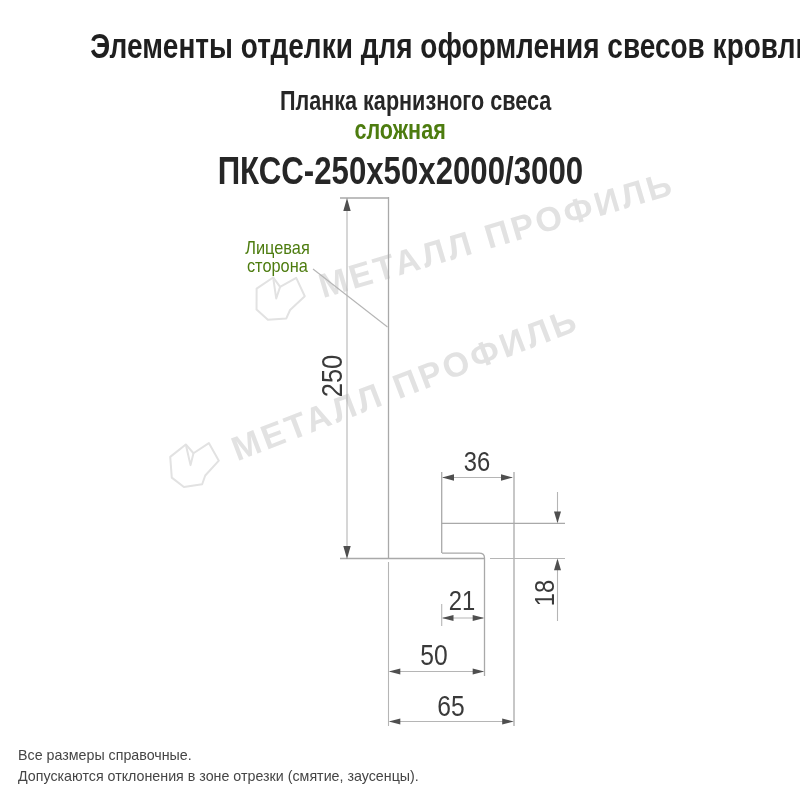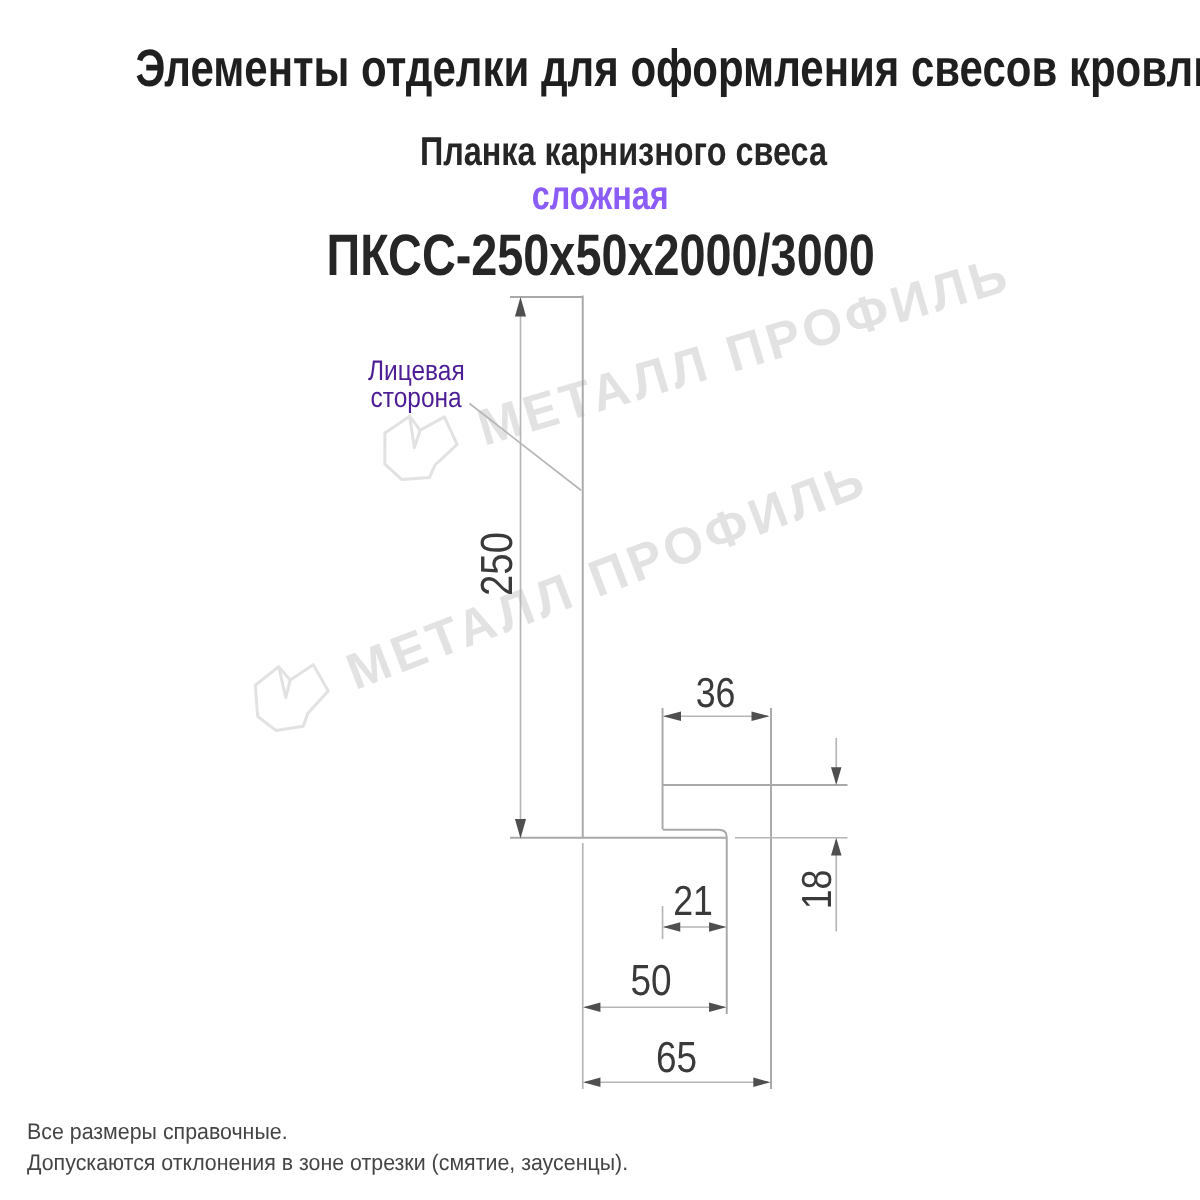--- a/index.html
+++ b/index.html
@@ -4,34 +4,34 @@
 <style>
   html,body{margin:0;padding:0;background:#ffffff;}
   #stage{position:relative;width:800px;height:800px;background:#ffffff;overflow:hidden;
          font-family:"Liberation Sans","DejaVu Sans",sans-serif;}
   .abs{position:absolute;}
   
   .heading{width:800px;text-align:center;white-space:nowrap;color:#1f1f1f;}
   .heading>span{display:inline-block;transform:scaleX(0.8);transform-origin:center;}
   #title{top:26px;font-size:35px;font-weight:bold;}
   #sub1{top:86px;font-size:27px;font-weight:bold;color:#262626;margin-left:16px;}
-  #sub2{top:115px;font-size:27px;font-weight:bold;color:#8b5cf6;}
+  #sub2{top:115px;font-size:27px;font-weight:bold;color:#4d7c0f;}
   #code{top:149px;font-size:39px;font-weight:bold;color:#262626;}
   
   .wm{display:flex;align-items:center;gap:12px;color:#e2e2e2;z-index:1;}
   .wm .wmtext{font-size:34px;font-weight:bold;letter-spacing:3px;white-space:nowrap;}
   #wm1{left:258px;top:280px;transform:rotate(-16.5deg);transform-origin:0 100%;}
   #wm2{left:175px;top:448px;transform:rotate(-21deg);transform-origin:0 100%;}
   
   #drawing{left:0;top:0;z-index:2;}
   
   .dim{color:#3a3a3a;font-size:28px;white-space:nowrap;z-index:3;
        transform:translate(-50%,-50%) scaleX(0.85);}
   .dim.rot{transform:translate(-50%,-50%) rotate(-90deg) scaleX(0.85);}
-  #facelabel{left:240px;top:239px;width:74px;text-align:center;color:#4c1d95;
+  #facelabel{left:240px;top:239px;width:74px;text-align:center;color:#4d7c0f;
              font-size:19px;line-height:18px;z-index:3;}
   #facelabel>span{display:inline-block;transform:scaleX(0.86);}
   
   .footnote{left:18px;color:#454545;font-size:15px;white-space:nowrap;z-index:3;
             transform:scaleX(0.95);transform-origin:0 0;}
   #fn1{top:746px;}
   #fn2{top:767px;}
 </style>
 </head>
 <body>

